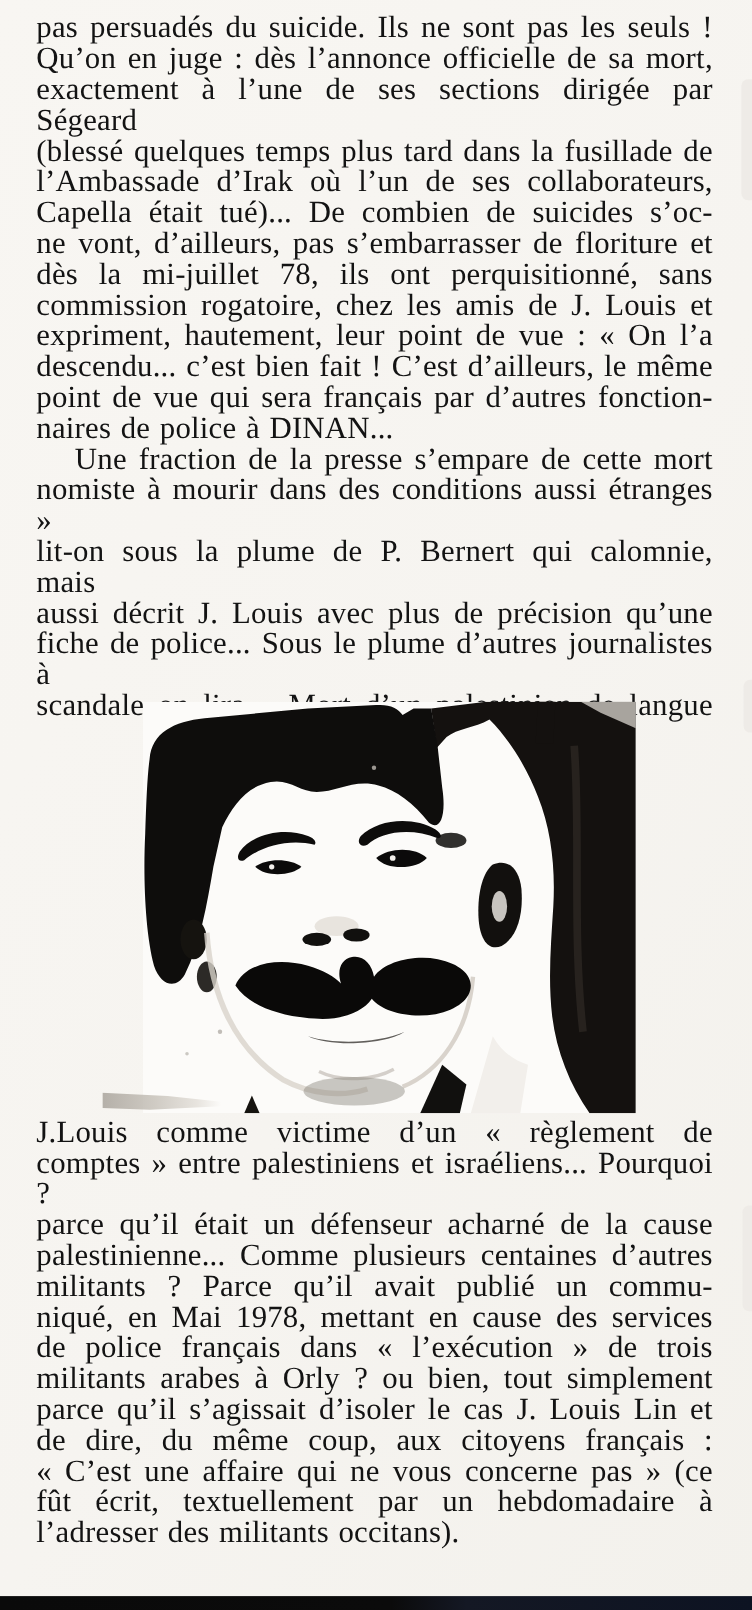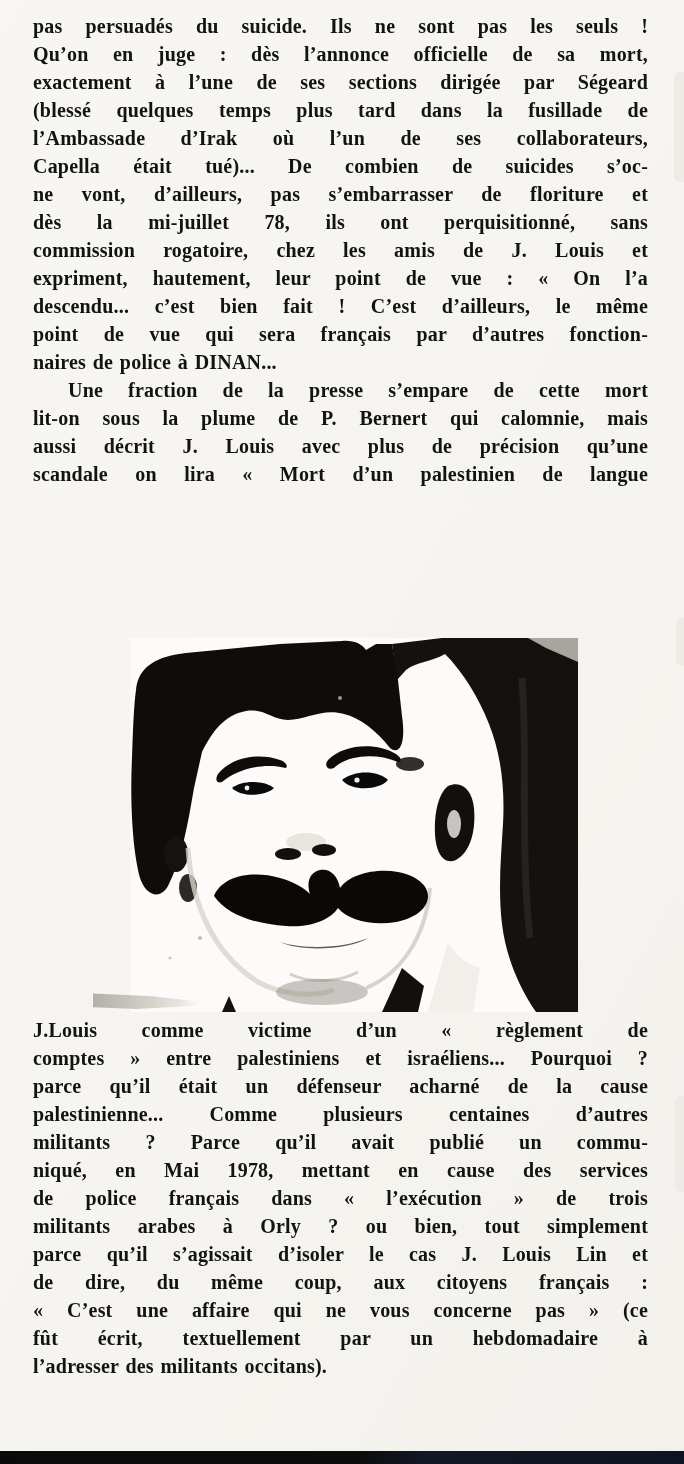--- a/index.html
+++ b/index.html
@@ -9,22 +9,22 @@
     margin:0 auto;
     background:linear-gradient(120deg,#f8f6f2 0%,#f6f4f0 55%,#f3f1ec 100%);
     overflow:hidden;
     font-family:"Liberation Serif","DejaVu Serif",serif;
     color:#131313;
   }
   .text-block{
     position:absolute;
     left:33px;
     width:615px;
-    font-weight:700;
-    font-size:20px;
+    font-weight:400;
+    font-size:28px;
     line-height:28px;
     letter-spacing:.2px;
     word-spacing:1.5px;
   }
   .block-top{top:12px;}
   .block-bottom{top:1016px;}
   .line{
     text-align:justify;
     text-align-last:justify;
     white-space:normal;
@@ -94,25 +94,27 @@
 
       <div class="line">descendu... c’est bien fait ! C’est d’ailleurs, le même</div>
 
       <div class="line">point de vue qui sera français par d’autres fonction-</div>
 
       <div class="line para-end">naires de police à DINAN...</div>
 
       <div class="line indent">Une fraction de la presse s’empare de cette mort</div>
 
 
+      <div class="line">nomiste à mourir dans des conditions aussi étranges »</div>
 
       <div class="line">lit-on sous la plume de P. Bernert qui calomnie, mais</div>
 
       <div class="line">aussi décrit J. Louis avec plus de précision qu’une</div>
 
+      <div class="line">fiche de police... Sous le plume d’autres journalistes à</div>
 
       <div class="line">scandale on lira « Mort d’un palestinien de langue</div>
     </div>
 
   <figure class="photo" role="img" aria-label="High-contrast black-and-white halftone portrait of a dark-haired man with a thick mustache, dark background on the right, white shirt collar at bottom">
     <svg viewBox="0 0 448 374" xmlns="http://www.w3.org/2000/svg">
 
       <rect x="0" y="0" width="448" height="374" fill="#fcfbf9"></rect>
 
       <path d="M 262 6 L 312 0 L 448 0 L 448 374 L 406 374

